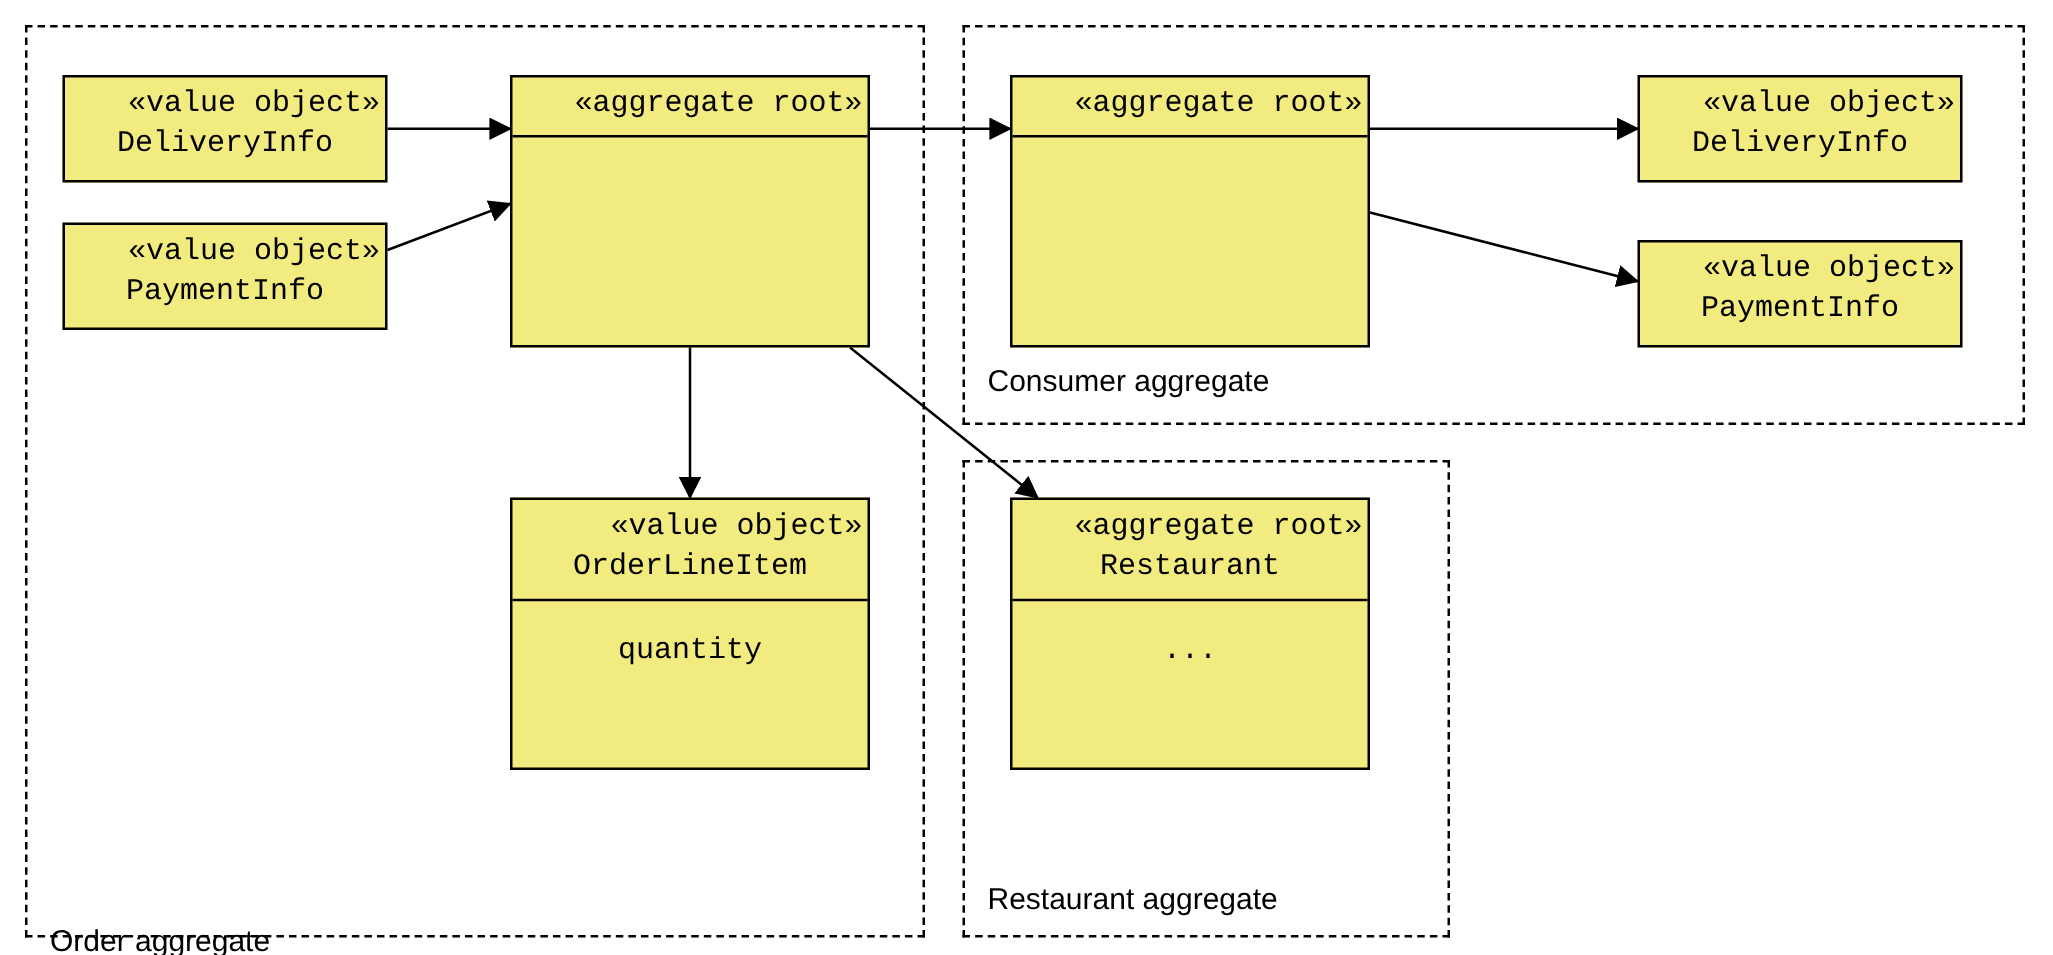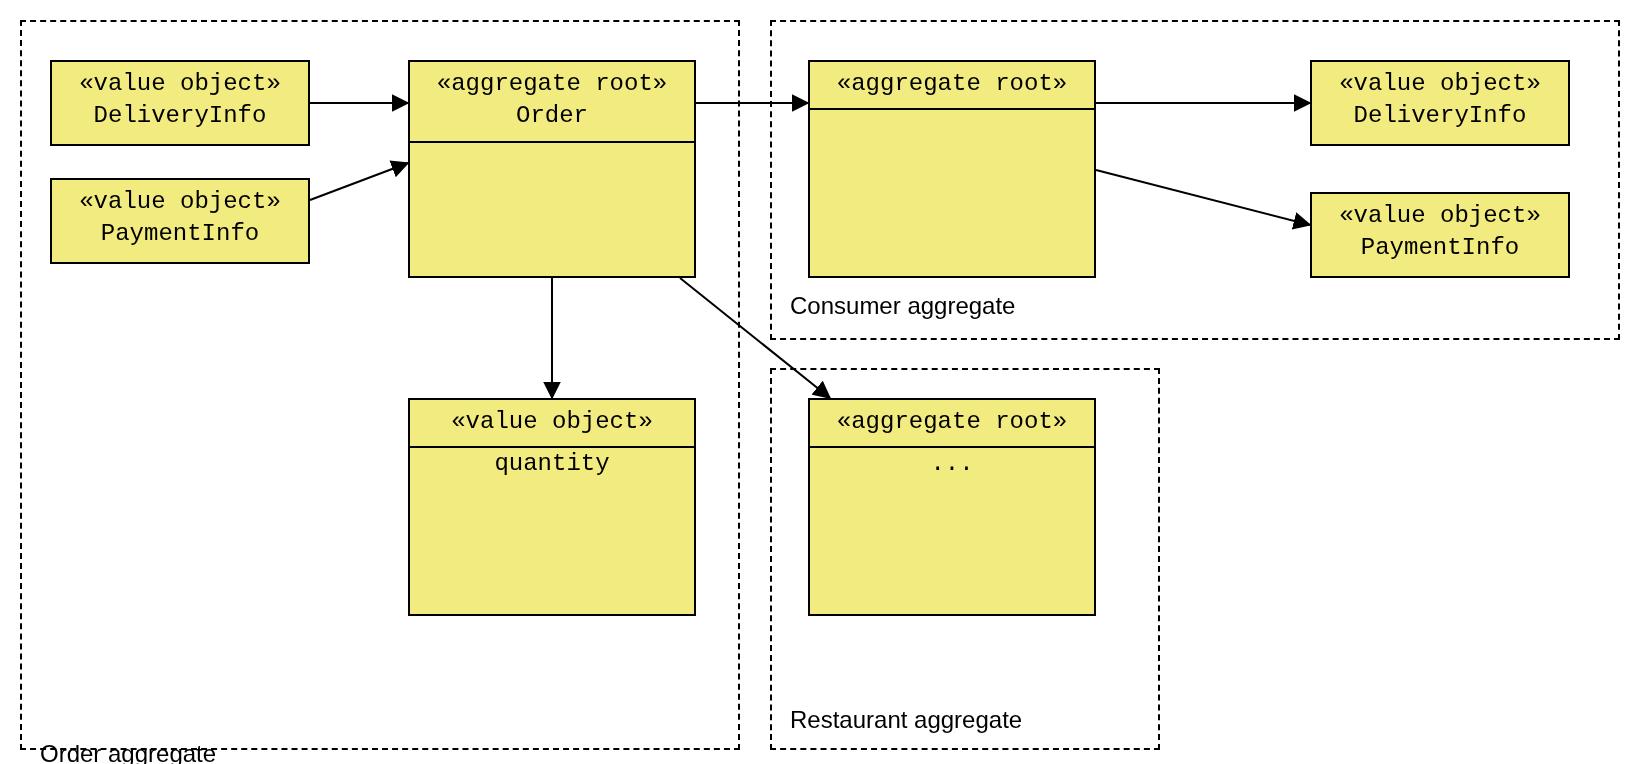--- a/index.html
+++ b/index.html
@@ -31,32 +31,33 @@
     box-sizing: border-box;
   }
   .box .head {
     text-align: center;
     font-size: 24px;
     line-height: 1.35;
     padding: 6px 4px 8px 4px;
   }
   .box .stereo {
     display: block;
+    text-align: right;
   }
   .box .name {
     display: block;
   }
   .box .divider {
     border-top: 2px solid #000;
     width: 100%;
   }
   .box .body {
     text-align: center;
     font-size: 24px;
-    padding-top: 2px;
+    padding-top: 26px;
   }
   svg.edges {
     position: absolute;
     left: 0; top: 0;
     width: 1642px;
     height: 764px;
     pointer-events: none;
   }
 </style>
 </head>
@@ -83,28 +84,28 @@
   <div class="box" style="left:50px; top:178px; width:260px; height:86px;">
     <div class="head">
       <span class="stereo">«value object»</span>
       <span class="name">PaymentInfo</span>
     </div>
   </div>
 
   <div class="box" style="left:408px; top:60px; width:288px; height:218px;">
     <div class="head">
       <span class="stereo">«aggregate root»</span>
-      <span class="name">Order</span>
     </div>
     <div class="divider"></div>
   </div>
 
   <div class="box" style="left:408px; top:398px; width:288px; height:218px;">
     <div class="head">
       <span class="stereo">«value object»</span>
+      <span class="name">OrderLineItem</span>
     </div>
     <div class="divider"></div>
     <div class="body">quantity</div>
   </div>
 
   <div class="box" style="left:808px; top:60px; width:288px; height:218px;">
     <div class="head">
       <span class="stereo">«aggregate root»</span>
     </div>
     <div class="divider"></div>
@@ -120,20 +121,21 @@
   <div class="box" style="left:1310px; top:192px; width:260px; height:86px;">
     <div class="head">
       <span class="stereo">«value object»</span>
       <span class="name">PaymentInfo</span>
     </div>
   </div>
 
   <div class="box" style="left:808px; top:398px; width:288px; height:218px;">
     <div class="head">
       <span class="stereo">«aggregate root»</span>
+      <span class="name">Restaurant</span>
     </div>
     <div class="divider"></div>
     <div class="body">...</div>
   </div>
 
   <svg class="edges">
     <defs>
       <marker id="arrow" viewBox="0 0 12 12" refX="11" refY="6" markerWidth="9" markerHeight="9" orient="auto-start-reverse">
         <path d="M 0 0 L 12 6 L 0 12 z" fill="#000"></path>
       </marker>

